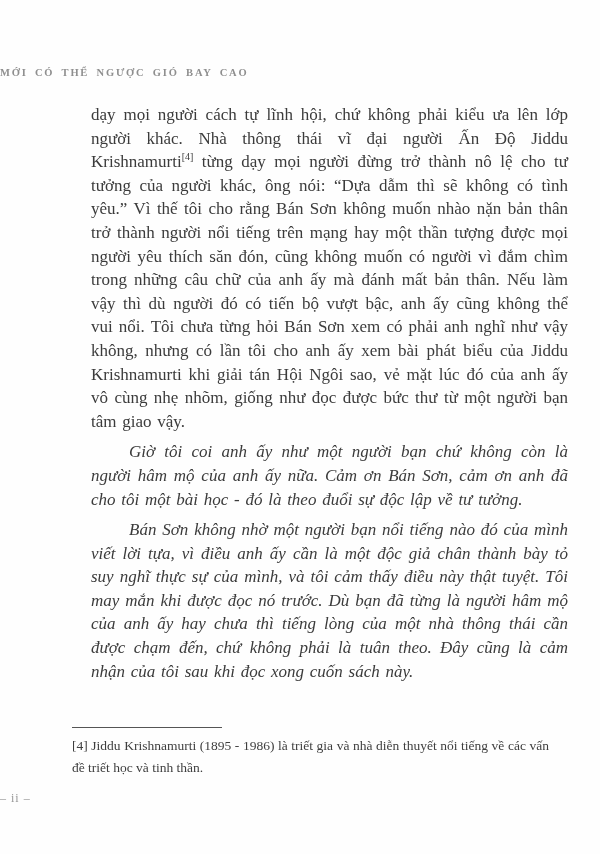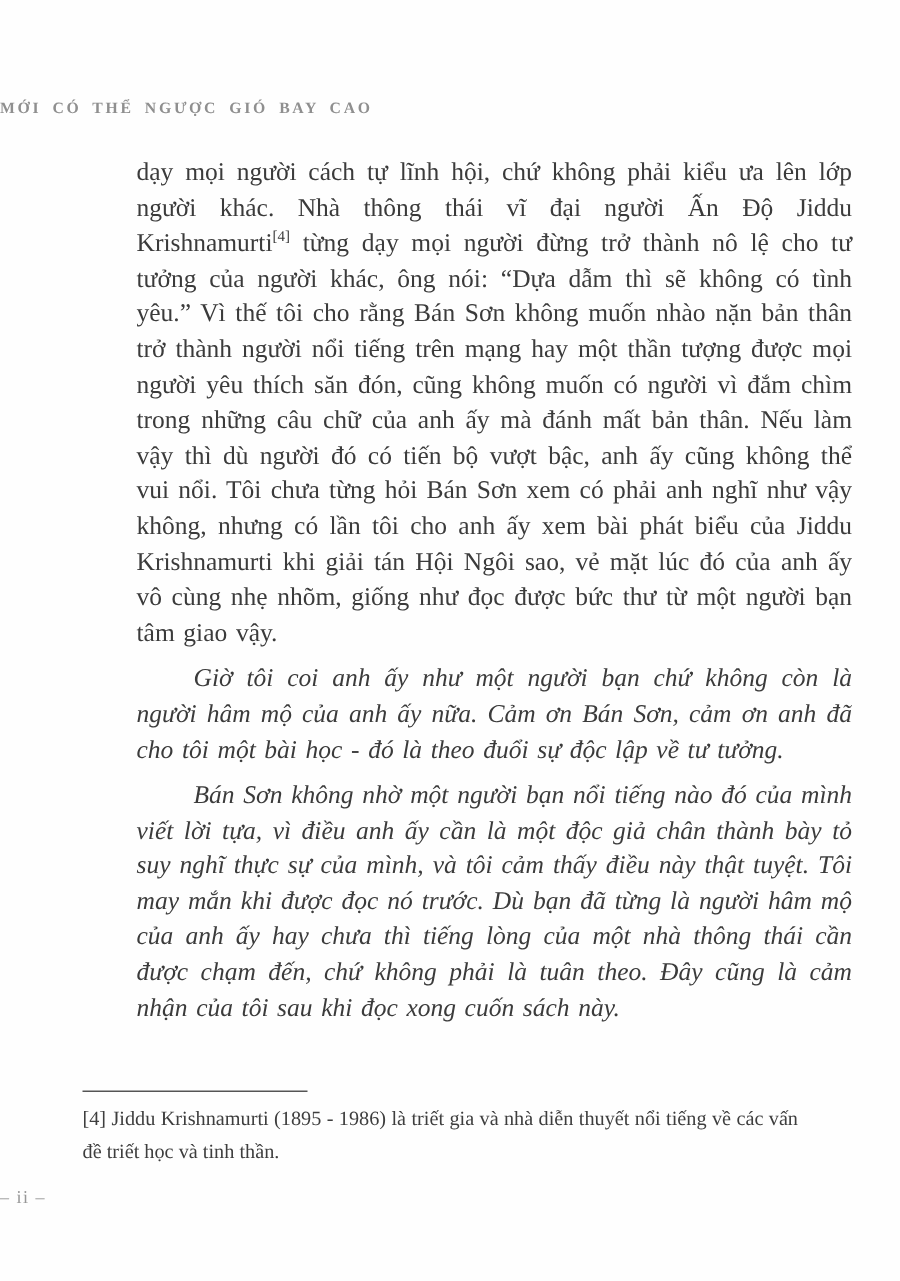--- a/index.html
+++ b/index.html
@@ -49,21 +49,21 @@
     font-style: italic;
   }
   .body-text sup {
     font-size: 10px;
     line-height: 0;
     vertical-align: super;
   }
   .footnote-block {
     position: absolute;
     top: 727px;
-    left: 55px;
+    left: 72px;
     width: 477px;
   }
   .fn-rule {
     width: 150px;
     height: 0;
     border-top: 1.5px solid #555;
     margin-bottom: 7px;
   }
   .footnote-text {
     margin: 0;

